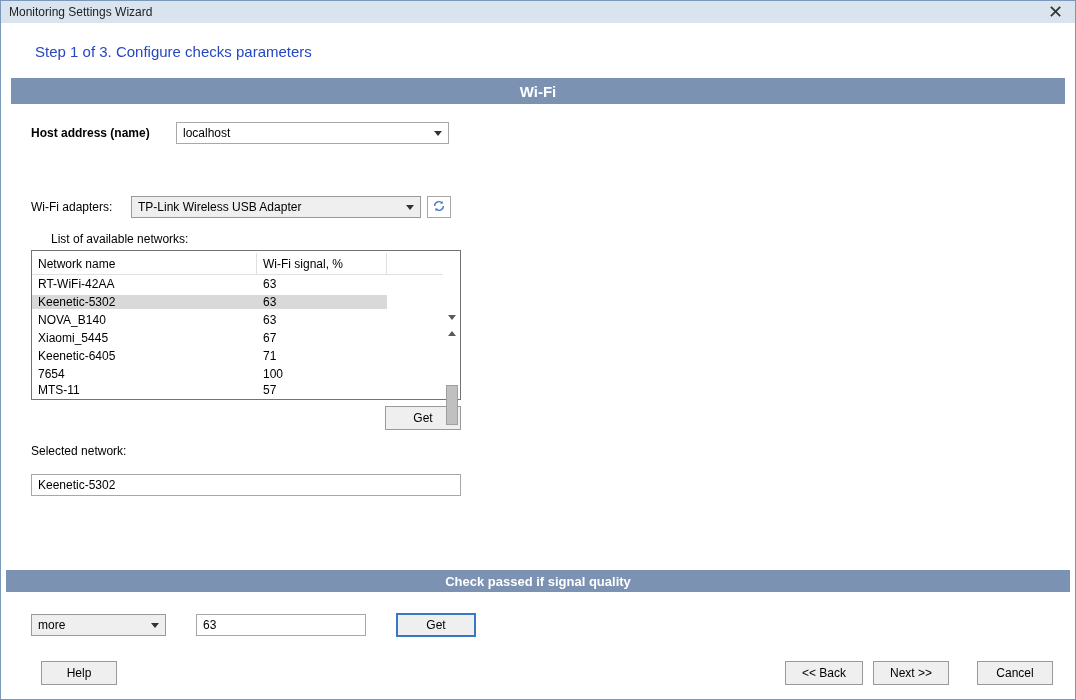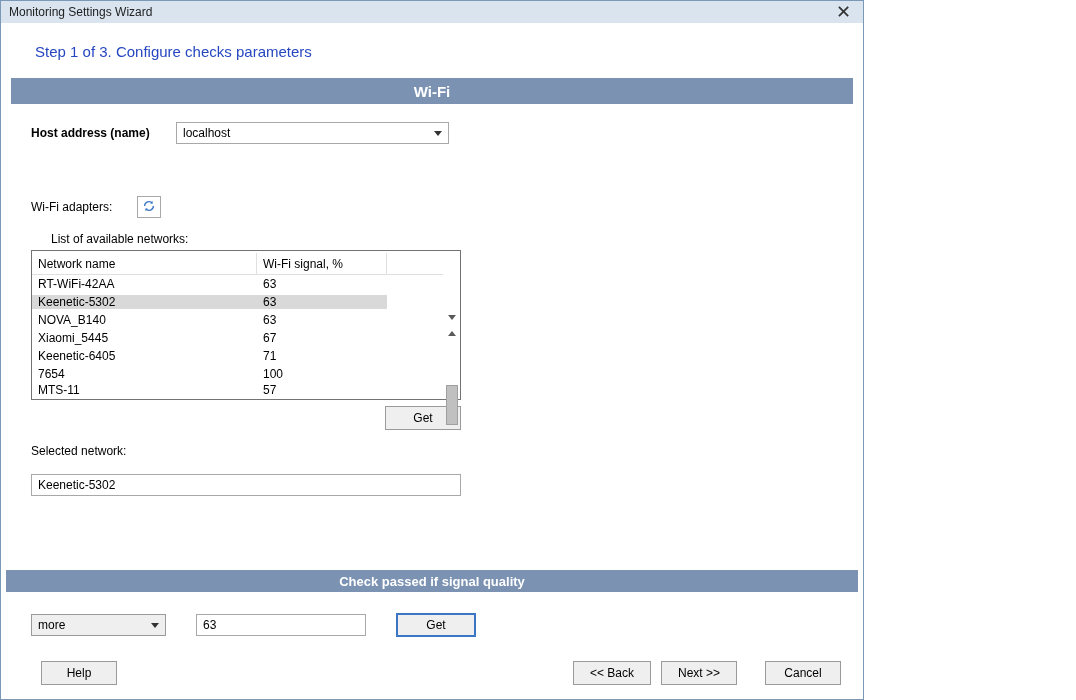--- a/index.html
+++ b/index.html
@@ -8,21 +8,21 @@
     width: 1076px;
     height: 700px;
     font-family: "Segoe UI", Tahoma, Arial, sans-serif;
     font-size: 12px;
     color: #000;
     background: #fff;
     overflow: hidden;
   }
 
   .window {
-    width: 864px;
+    width: 1076px;
     height: 700px;
     border: 1px solid #7a99b8;
     position: relative;
     background: #fff;
   }
 
   .titlebar {
     height: 22px;
     background: #d9e4ef;
     display: flex;
@@ -270,20 +270,28 @@
             <svg viewBox="0 0 8 5">
                 <path d="M0 0 L4 5 L8 0 Z" fill="#333"></path>
               </svg>
           </span>
         </div>
       </div>
 
       
       <div class="row mt-lg">
         <div style="width:100px;">Wi-Fi adapters:</div>
+        <div class="dropdown shaded" style="width:290px;">
+          <span>TP-Link Wireless USB Adapter</span>
+          <span class="chev">
+            <svg viewBox="0 0 8 5">
+                <path d="M0 0 L4 5 L8 0 Z" fill="#333"></path>
+              </svg>
+          </span>
+        </div>
         <div class="icon-btn">
           <span>
             <svg viewBox="0 0 16 16">
               <path d="M3 8a5 5 0 0 1 8.9-3.1" fill="none" stroke="#3a76c4" stroke-width="1.5"></path>
               <path d="M12 2 L12 5 L9 5 Z" fill="#3a76c4"></path>
               <path d="M13 8a5 5 0 0 1-8.9 3.1" fill="none" stroke="#3a76c4" stroke-width="1.5"></path>
               <path d="M4 14 L4 11 L7 11 Z" fill="#3a76c4"></path>
             </svg>
           </span>
         </div>

